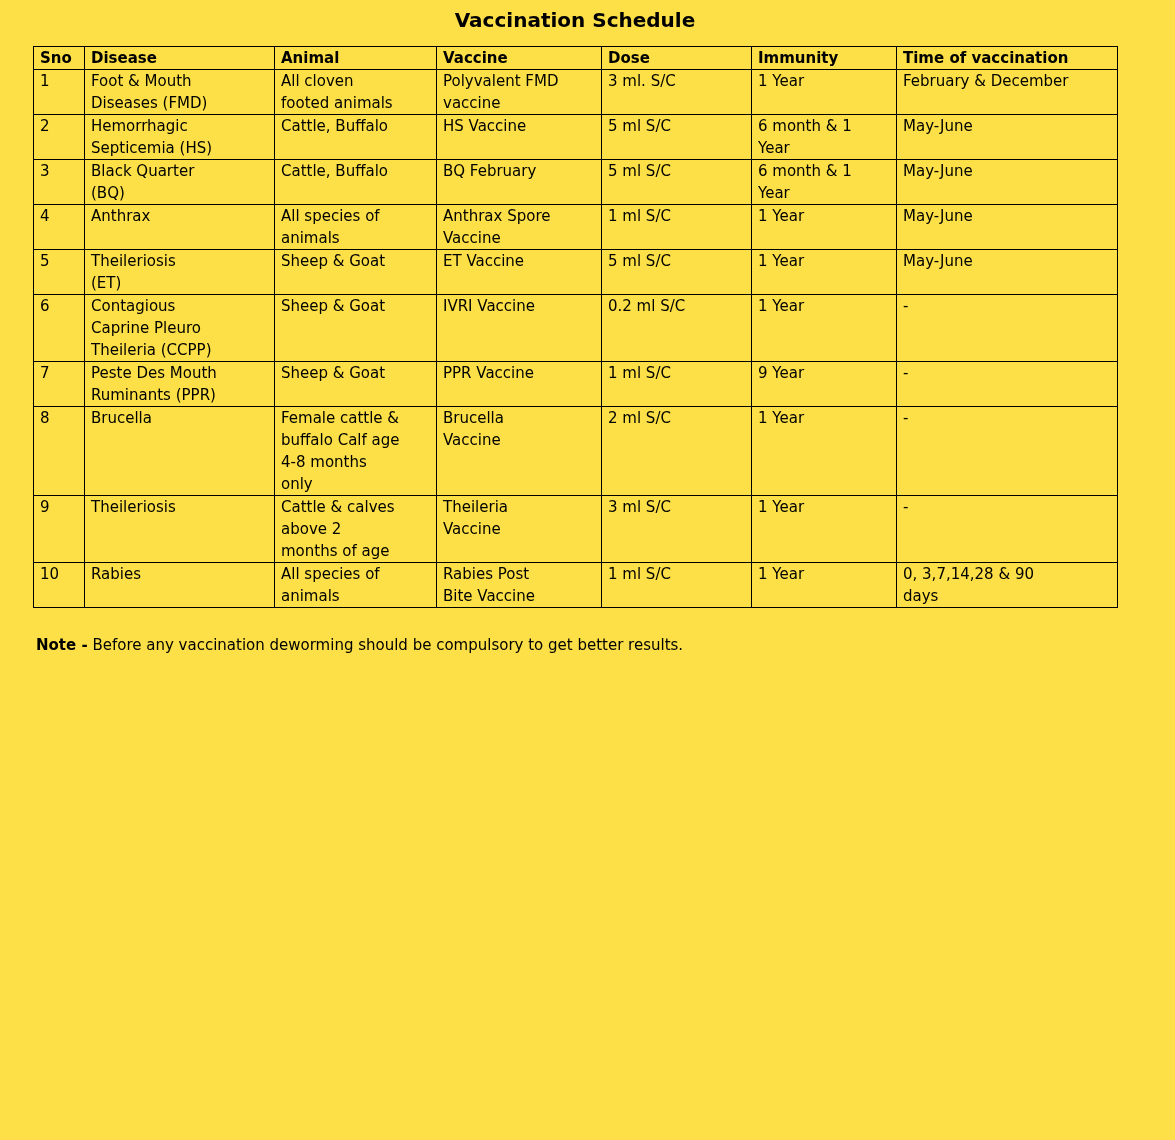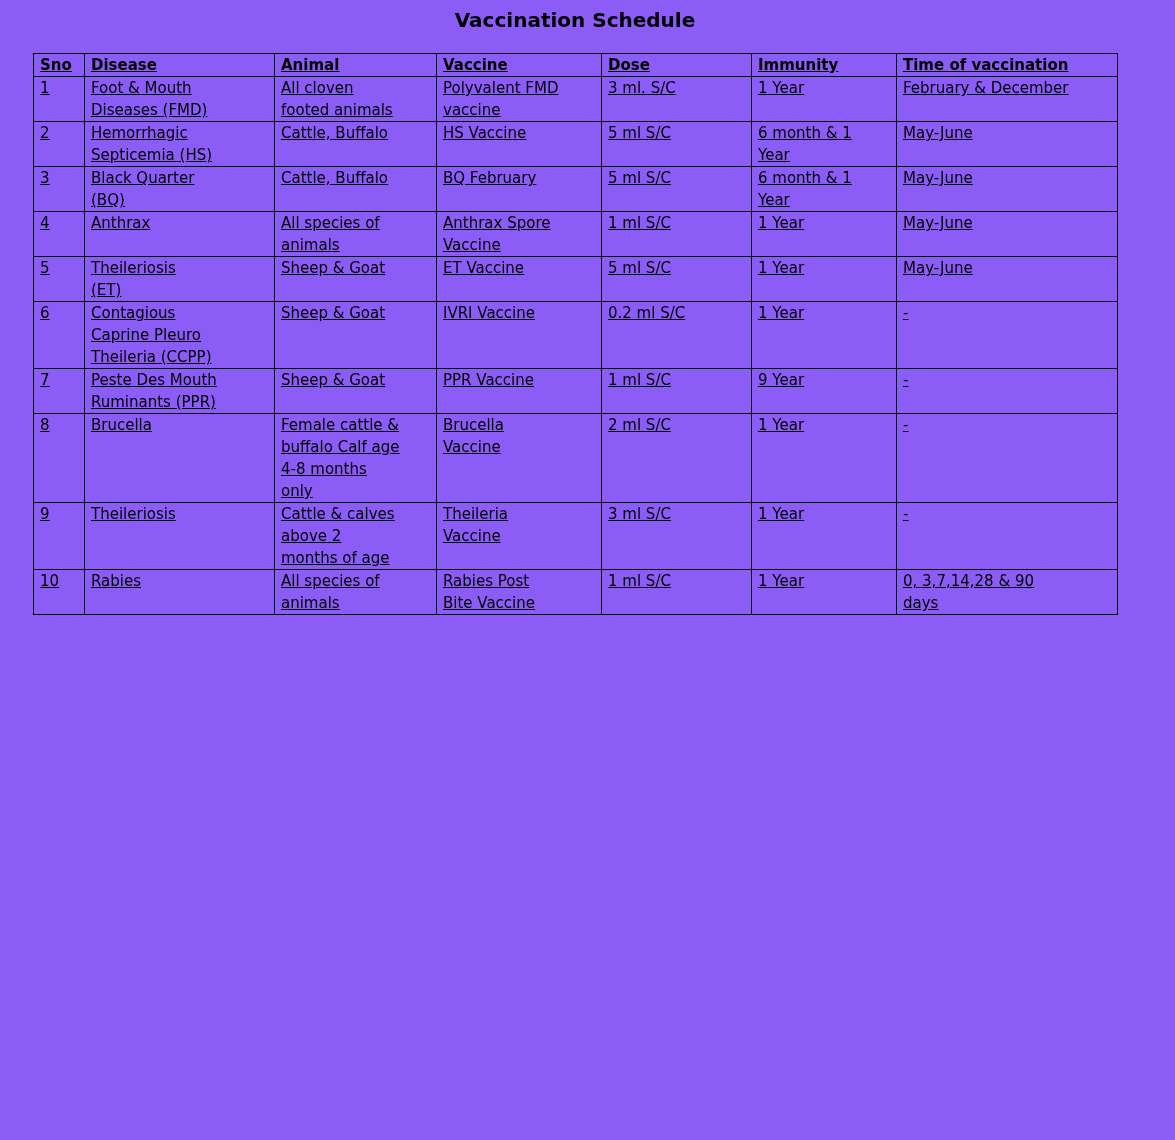--- a/index.html
+++ b/index.html
@@ -4,40 +4,39 @@
 <style>
   html, body {
     margin: 0;
     padding: 0;
     background: #ffffff;
   }
   .page {
     position: relative;
     width: 1175px;
     height: 1140px;
-    background: #8b5cf6;
+    background: #fde047;
     color: #000000;
     font-family: "DejaVu Sans", "Liberation Sans", sans-serif;
     font-size: 15px;
     overflow: hidden;
   }
   .doc-title {
     width: 1084px;
     margin: 6px 0 0 33px;
     text-align: center;
     font-size: 20px;
     font-weight: bold;
     line-height: 28px;
     color: #000000;
   }
   table.schedule {
     border-collapse: collapse;
     table-layout: fixed;
-    margin: 19px 0 0 33px;
-    text-decoration: underline;
+    margin: 12px 0 0 33px;
   }
   table.schedule th,
   table.schedule td {
     border: 1px solid #000000;
     vertical-align: top;
     text-align: left;
     padding: 0 4px 0 6px;
     line-height: 22px;
     white-space: pre-line;
     overflow: hidden;
@@ -200,14 +199,17 @@
           <td>Rabies Post
 Bite Vaccine</td>
           <td>1 ml S/C</td>
           <td>1 Year</td>
           <td>0, 3,7,14,28 &amp; 90
 days</td>
         </tr>
       </tbody>
   </table>
 
+  <div class="note">
+    <span class="note-label">Note -</span><span> Before any vaccination deworming should be compulsory to get better results.</span>
+  </div>
 
 </div>
 
 </body></html>

